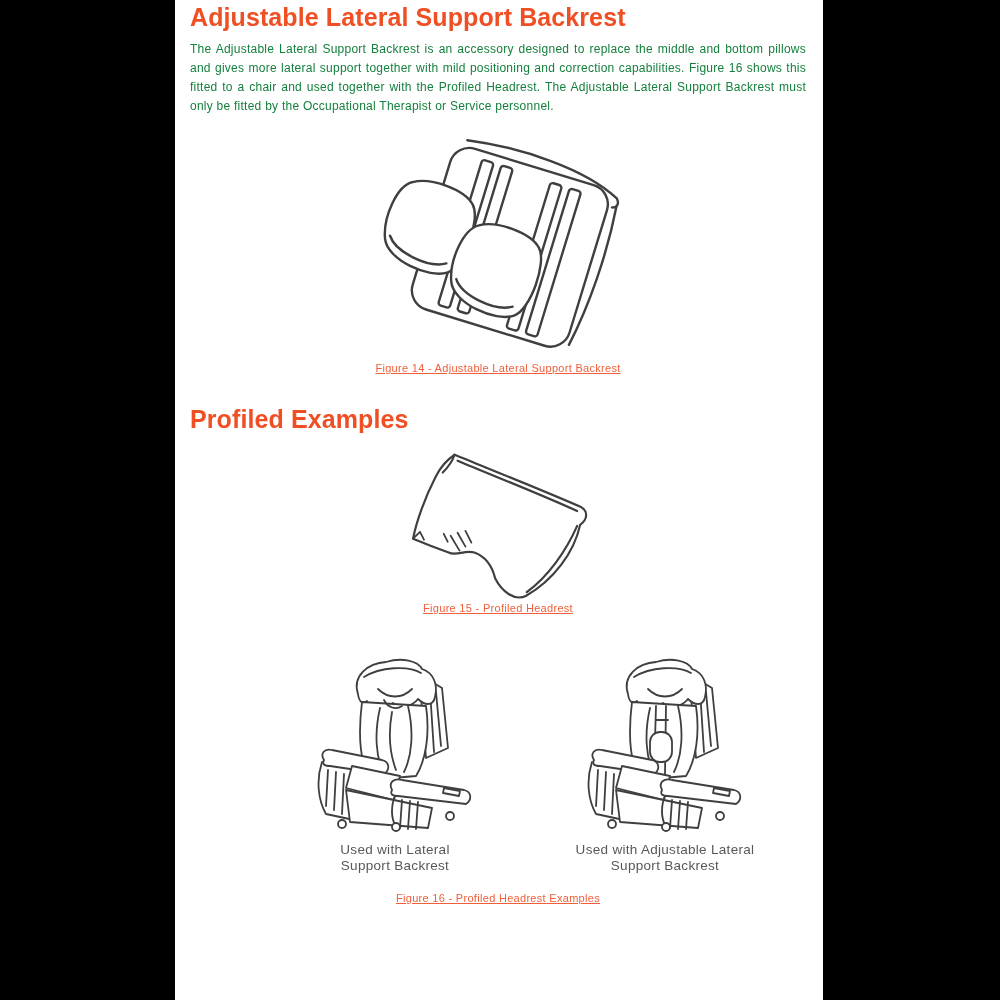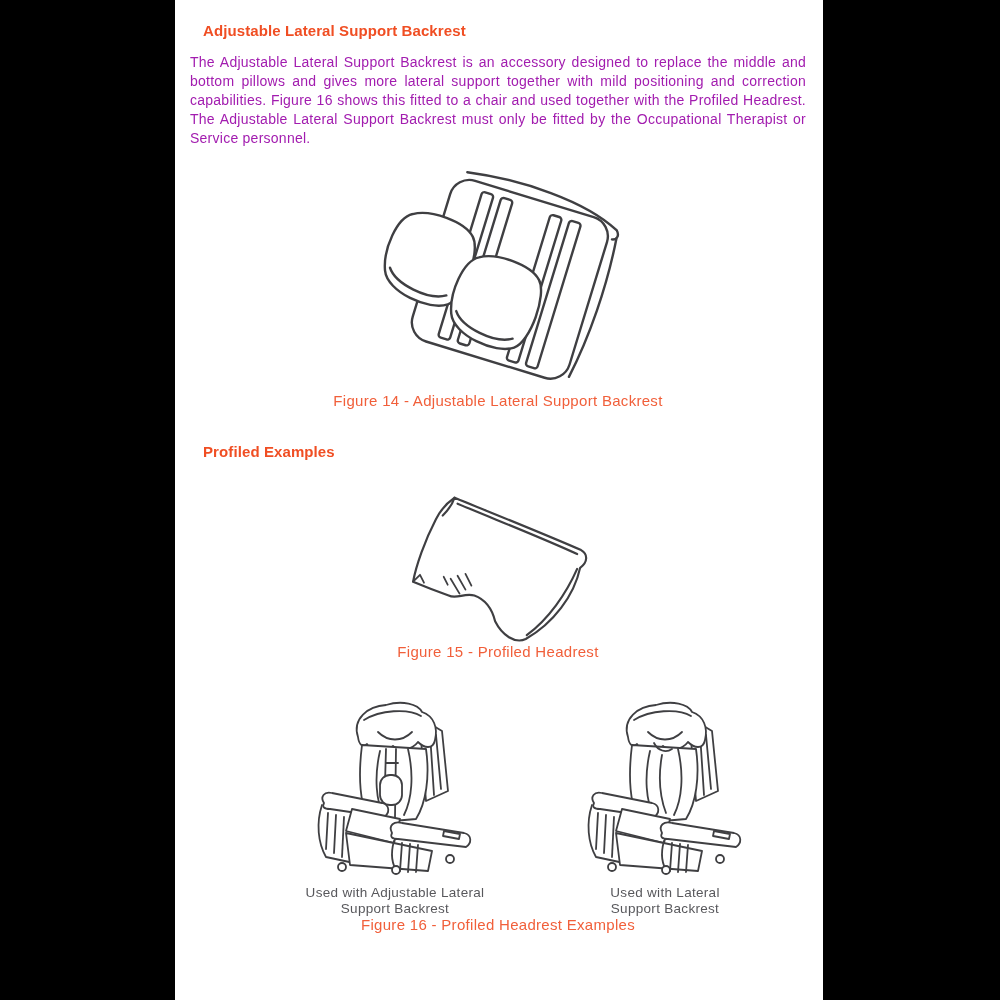--- a/index.html
+++ b/index.html
@@ -14,49 +14,50 @@
   .side-bar.left{width:175px;}
   .side-bar.right{width:177px;}
   .content{
     width:648px;flex:0 0 auto;
     background:#fff;
     padding:8px 17px 0 15px;
     box-sizing:border-box;
     overflow:hidden;
   }
   h1{
-    margin:13px;
-    font-size:15px;line-height:19px;
+    margin:0;
+    font-size:25px;line-height:19px;
     font-weight:700;
     color:#f04e23;
     letter-spacing:.1px;
   }
   h1.second{margin-top:34px;}
   p.body{
     margin:13px 0 0;
-    font-size:14px;line-height:19px;
+    font-size:12px;line-height:19px;
     letter-spacing:.25px;
-    color:#a21caf;
+    color:#15803d;
     text-align:justify;
   }
   .fig-art{
     margin-top:13px;
     display:flex;justify-content:center;
   }
   .fig-art.fig14{height:224px;transform:translateX(12px);}
   .fig-art.fig15{margin-top:2px;height:170px;transform:translateX(7px);}
   .caption{
-    font-size:15px;line-height:15px;
+    font-size:11px;line-height:15px;
     letter-spacing:.3px;
     color:#f15f3a;
     text-align:center;
+    text-decoration:underline;
   }
   .caption.c14{margin-top:8px;}
   .caption.c15{}
-  .caption.c16{}
+  .caption.c16{margin-top:17px;}
   .examples-row{
     margin-top:34px;
     margin-left:85px;
     display:flex;
     gap:30px;
   }
   .example{
     width:240px;flex:0 0 auto;
     display:flex;flex-direction:column;align-items:center;
   }
@@ -125,20 +126,55 @@
                 <path d="M57,112 L53,104"></path>
                 <path d="M22,109 L29,102 L33,110"></path>
               </g>
             </g>
           </svg>
         </div>
         <figcaption class="caption c15">Figure 15 - Profiled Headrest</figcaption>
       </figure>
 
       <div class="examples-row">
+
+        <div class="example">
+          <svg width="190" height="183" viewBox="0 0 190 183">
+            <g stroke="#3f3f42" stroke-width="1.8" fill="#fff" stroke-linejoin="round" stroke-linecap="round">
+              <path d="M112,20 L142,38 L148,98 L126,108 L120,34 Z"></path>
+              <path d="M136,42 L141,96" fill="none"></path>
+              <path d="M130,40 L134,102" fill="none"></path>
+              <path d="M58,44 C52,26 68,13 86,12 C102,7 118,11 122,19 C134,23 138,35 135,47 C133,57 124,55 118,49 C112,57 99,59 93,53 C85,61 71,61 67,51 C63,55 59,52 58,44 Z"></path>
+              <path d="M64,27 C80,17 108,15 121,23" fill="none"></path>
+              <path d="M78,39 C88,49 102,49 112,39" fill="none"></path>
+              <path d="M62,52 C58,84 60,112 70,130 L116,126 C126,110 130,84 126,56 Z"></path>
+              <path d="M80,58 C74,84 76,108 84,124" fill="none"></path>
+              <path d="M108,56 C114,82 112,106 104,122" fill="none"></path>
+              <path d="M92,62 C88,84 90,104 96,120" fill="none"></path>
+              <path d="M84,50 C88,58 96,60 102,56" fill="none"></path>
+              <path d="M24,110 C20,104 24,98 32,100 L82,110 C90,112 90,120 84,124 L30,116 C24,116 22,114 24,110 Z"></path>
+              <path d="M22,112 C16,130 18,150 26,164 L54,170" fill="none"></path>
+              <path d="M28,120 L26,156" fill="none"></path>
+              <path d="M36,122 L34,160" fill="none"></path>
+              <path d="M44,124 L42,164" fill="none"></path>
+              <path d="M52,116 L100,126 L94,150 L46,138 Z"></path>
+              <path d="M46,140 L132,158 L128,178 L50,172 Z"></path>
+              <path d="M92,140 C88,132 94,128 102,130 L164,140 C172,142 172,150 166,154 L98,146 C92,146 90,144 92,140 Z"></path>
+              <path d="M144,138 L160,141 L159,146 L143,143 Z" fill="none"></path>
+              <path d="M94,148 C90,162 92,172 98,180" fill="none"></path>
+              <path d="M102,150 L100,178" fill="none"></path>
+              <path d="M110,151 L108,179" fill="none"></path>
+              <path d="M118,152 L116,179" fill="none"></path>
+              <circle cx="42" cy="174" r="4"></circle>
+              <circle cx="96" cy="177" r="4"></circle>
+              <circle cx="150" cy="166" r="4"></circle>
+            </g>
+          </svg>
+          <div class="example-label narrow">Used with Lateral Support Backrest</div>
+        </div>
 
         <div class="example">
           <svg width="190" height="183" viewBox="0 0 190 183">
             <g stroke="#3f3f42" stroke-width="1.8" fill="#fff" stroke-linejoin="round" stroke-linecap="round">
               <path d="M112,20 L142,38 L148,98 L126,108 L120,34 Z"></path>
               <path d="M136,42 L141,96" fill="none"></path>
               <path d="M130,40 L134,102" fill="none"></path>
               <path d="M58,44 C52,26 68,13 86,12 C102,7 118,11 122,19 C134,23 138,35 135,47 C133,57 124,55 118,49 C112,57 99,59 93,53 C85,61 71,61 67,51 C63,55 59,52 58,44 Z"></path>
               <path d="M64,27 C80,17 108,15 121,23" fill="none"></path>
               <path d="M78,39 C88,49 102,49 112,39" fill="none"></path>
@@ -163,55 +199,20 @@
               <path d="M110,151 L108,179" fill="none"></path>
               <path d="M118,152 L116,179" fill="none"></path>
               <circle cx="42" cy="174" r="4"></circle>
               <circle cx="96" cy="177" r="4"></circle>
               <circle cx="150" cy="166" r="4"></circle>
             </g>
           </svg>
           <div class="example-label wide">Used with Adjustable Lateral Support Backrest</div>
         </div>
 
-        <div class="example">
-          <svg width="190" height="183" viewBox="0 0 190 183">
-            <g stroke="#3f3f42" stroke-width="1.8" fill="#fff" stroke-linejoin="round" stroke-linecap="round">
-              <path d="M112,20 L142,38 L148,98 L126,108 L120,34 Z"></path>
-              <path d="M136,42 L141,96" fill="none"></path>
-              <path d="M130,40 L134,102" fill="none"></path>
-              <path d="M58,44 C52,26 68,13 86,12 C102,7 118,11 122,19 C134,23 138,35 135,47 C133,57 124,55 118,49 C112,57 99,59 93,53 C85,61 71,61 67,51 C63,55 59,52 58,44 Z"></path>
-              <path d="M64,27 C80,17 108,15 121,23" fill="none"></path>
-              <path d="M78,39 C88,49 102,49 112,39" fill="none"></path>
-              <path d="M62,52 C58,84 60,112 70,130 L116,126 C126,110 130,84 126,56 Z"></path>
-              <path d="M80,58 C74,84 76,108 84,124" fill="none"></path>
-              <path d="M108,56 C114,82 112,106 104,122" fill="none"></path>
-              <path d="M92,62 C88,84 90,104 96,120" fill="none"></path>
-              <path d="M84,50 C88,58 96,60 102,56" fill="none"></path>
-              <path d="M24,110 C20,104 24,98 32,100 L82,110 C90,112 90,120 84,124 L30,116 C24,116 22,114 24,110 Z"></path>
-              <path d="M22,112 C16,130 18,150 26,164 L54,170" fill="none"></path>
-              <path d="M28,120 L26,156" fill="none"></path>
-              <path d="M36,122 L34,160" fill="none"></path>
-              <path d="M44,124 L42,164" fill="none"></path>
-              <path d="M52,116 L100,126 L94,150 L46,138 Z"></path>
-              <path d="M46,140 L132,158 L128,178 L50,172 Z"></path>
-              <path d="M92,140 C88,132 94,128 102,130 L164,140 C172,142 172,150 166,154 L98,146 C92,146 90,144 92,140 Z"></path>
-              <path d="M144,138 L160,141 L159,146 L143,143 Z" fill="none"></path>
-              <path d="M94,148 C90,162 92,172 98,180" fill="none"></path>
-              <path d="M102,150 L100,178" fill="none"></path>
-              <path d="M110,151 L108,179" fill="none"></path>
-              <path d="M118,152 L116,179" fill="none"></path>
-              <circle cx="42" cy="174" r="4"></circle>
-              <circle cx="96" cy="177" r="4"></circle>
-              <circle cx="150" cy="166" r="4"></circle>
-            </g>
-          </svg>
-          <div class="example-label narrow">Used with Lateral Support Backrest</div>
-        </div>
-
       </div>
 
       <div class="caption c16">Figure 16 - Profiled Headrest Examples</div>
     </section>
 
   </main>
 
   <div class="side-bar right"></div>
 </div>
 

